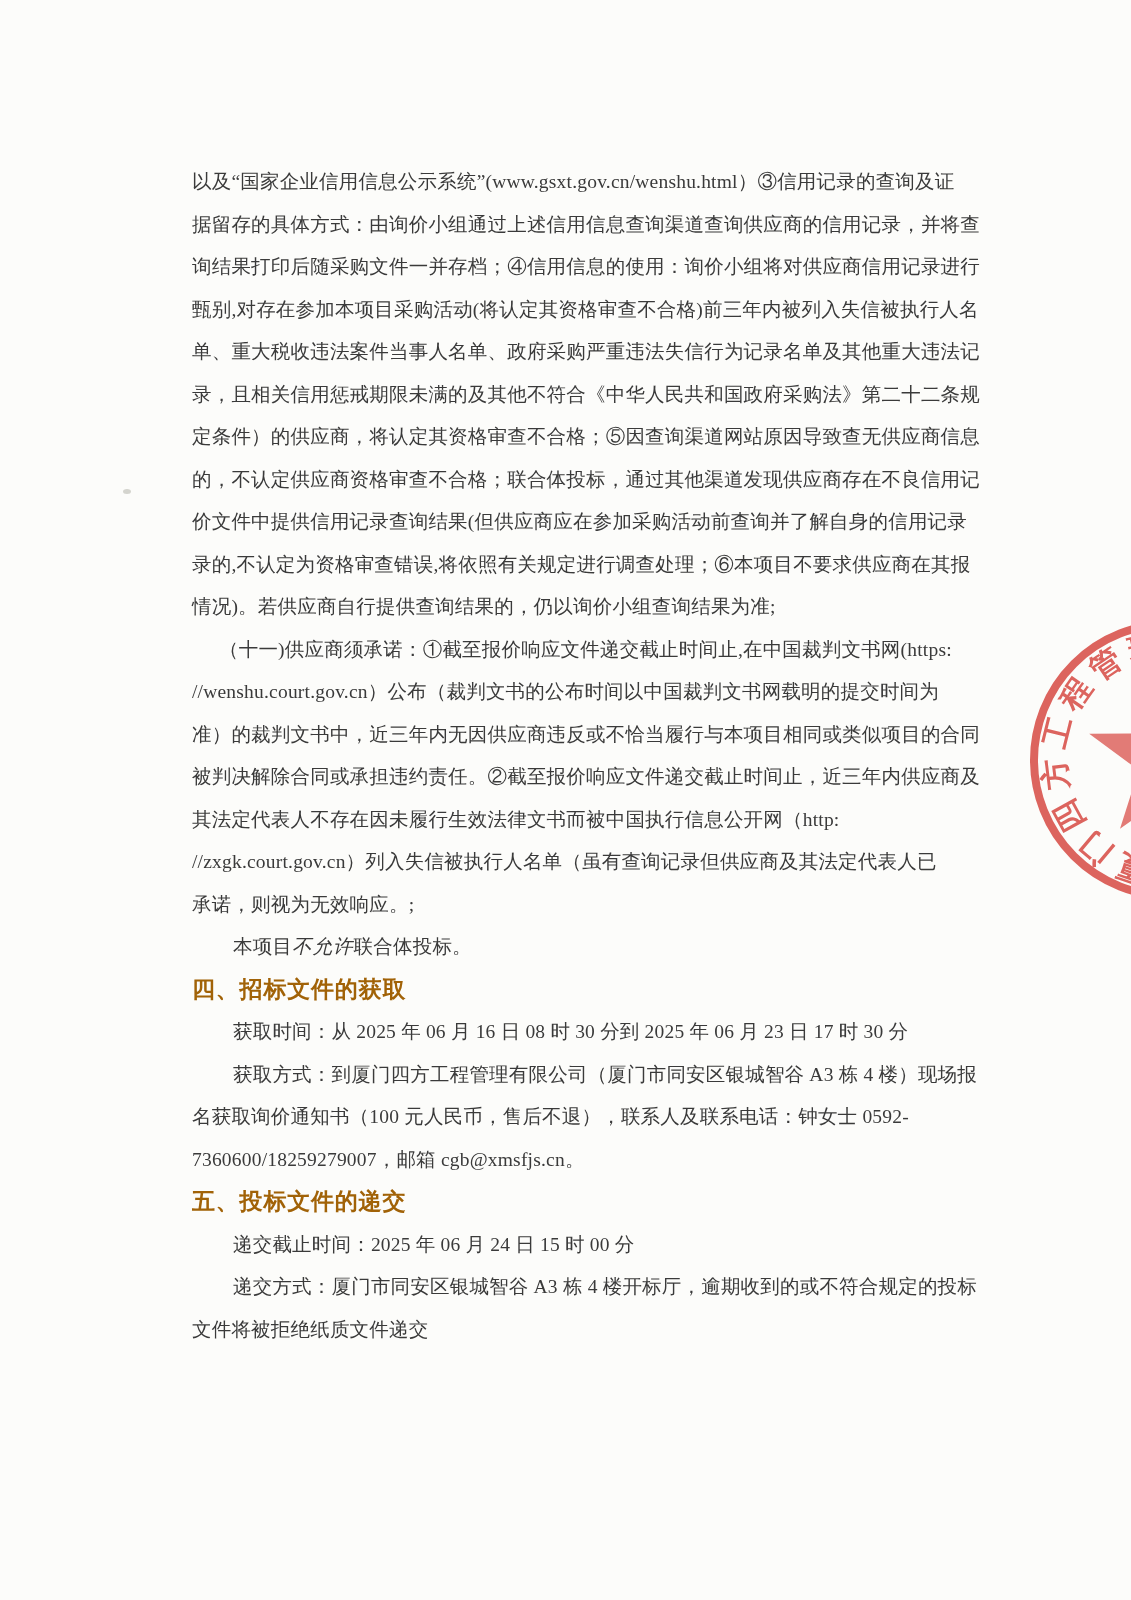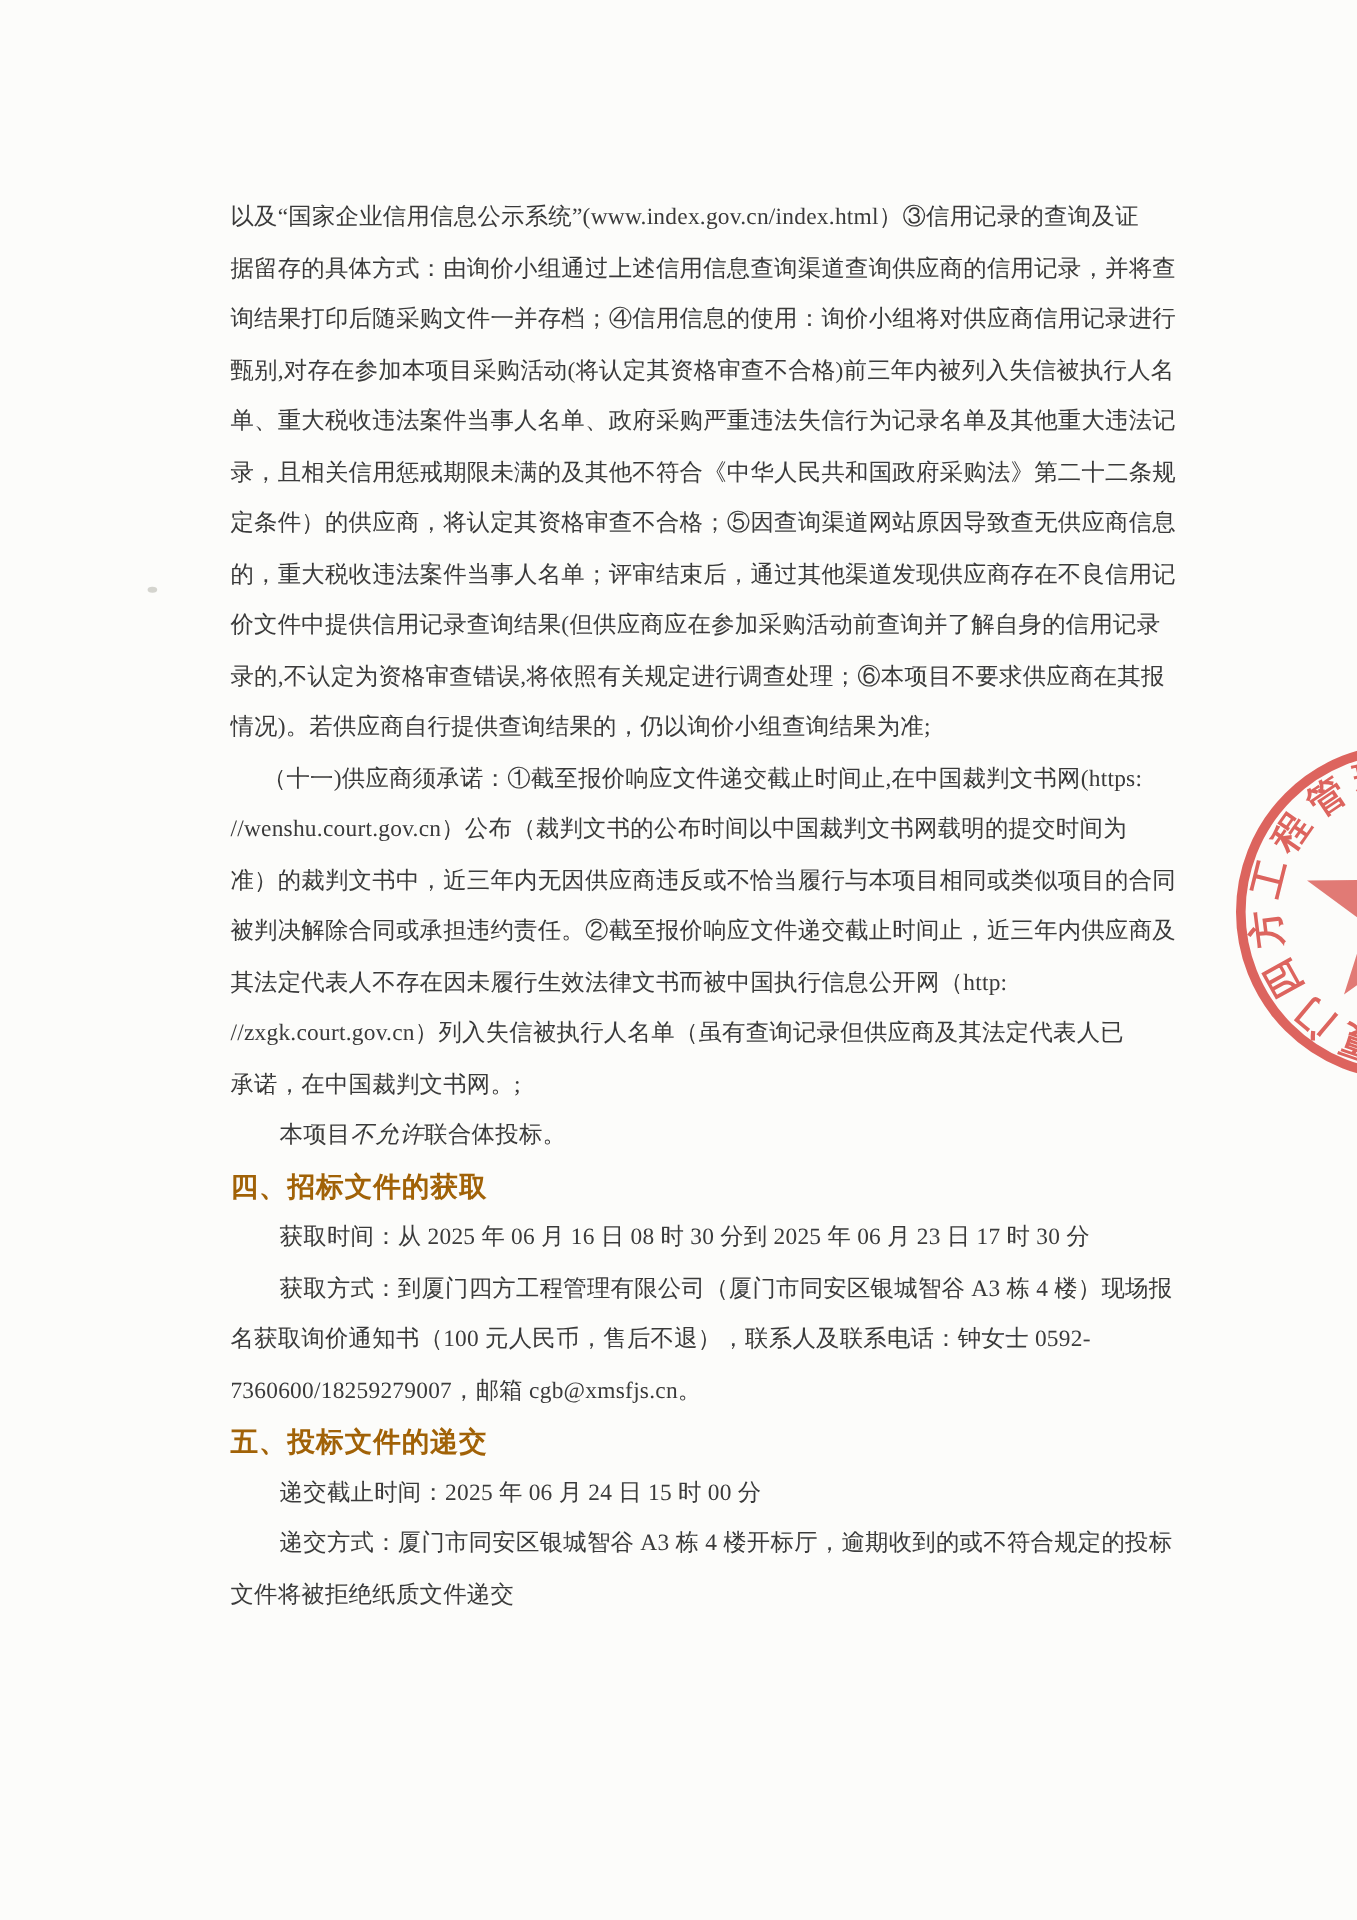--- a/index.html
+++ b/index.html
@@ -56,39 +56,39 @@
     opacity:.8;
   }
 </style>
 </head>
 <body>
 
 <div class="page">
 
   <main class="doc">
 
-    <div class="ln">以及“国家企业信用信息公示系统”(www.index.gov.cn/index.html）③信用记录的查询及证</div>
+    <div class="ln">以及“国家企业信用信息公示系统”(www.gsxt.gov.cn/wenshu.html）③信用记录的查询及证</div>
     <div class="ln">据留存的具体方式：由询价小组通过上述信用信息查询渠道查询供应商的信用记录，并将查</div>
     <div class="ln">询结果打印后随采购文件一并存档；④信用信息的使用：询价小组将对供应商信用记录进行</div>
     <div class="ln">甄别,对存在参加本项目采购活动(将认定其资格审查不合格)前三年内被列入失信被执行人名</div>
     <div class="ln">单、重大税收违法案件当事人名单、政府采购严重违法失信行为记录名单及其他重大违法记</div>
     <div class="ln">录，且相关信用惩戒期限未满的及其他不符合《中华人民共和国政府采购法》第二十二条规</div>
     <div class="ln">定条件）的供应商，将认定其资格审查不合格；⑤因查询渠道网站原因导致查无供应商信息</div>
-    <div class="ln">的，重大税收违法案件当事人名单；评审结束后，通过其他渠道发现供应商存在不良信用记</div>
+    <div class="ln">的，不认定供应商资格审查不合格；联合体投标，通过其他渠道发现供应商存在不良信用记</div>
     <div class="ln">价文件中提供信用记录查询结果(但供应商应在参加采购活动前查询并了解自身的信用记录</div>
     <div class="ln">录的,不认定为资格审查错误,将依照有关规定进行调查处理；⑥本项目不要求供应商在其报</div>
     <div class="ln">情况)。若供应商自行提供查询结果的，仍以询价小组查询结果为准;</div>
 
     <div class="ln ind-sm">（十一)供应商须承诺：①截至报价响应文件递交截止时间止,在中国裁判文书网(https:</div>
     <div class="ln">//wenshu.court.gov.cn）公布（裁判文书的公布时间以中国裁判文书网载明的提交时间为</div>
     <div class="ln">准）的裁判文书中，近三年内无因供应商违反或不恰当履行与本项目相同或类似项目的合同</div>
     <div class="ln">被判决解除合同或承担违约责任。②截至报价响应文件递交截止时间止，近三年内供应商及</div>
     <div class="ln">其法定代表人不存在因未履行生效法律文书而被中国执行信息公开网（http:</div>
     <div class="ln">//zxgk.court.gov.cn）列入失信被执行人名单（虽有查询记录但供应商及其法定代表人已</div>
-    <div class="ln">承诺，在中国裁判文书网。;</div>
+    <div class="ln">承诺，则视为无效响应。;</div>
 
     <div class="ln ind">
       <span>本项目</span><em>不允许</em><span>联合体投标。</span>
     </div>
 
     <h2 class="ln heading">四、招标文件的获取</h2>
     <div class="ln ind">获取时间：从 2025 年 06 月 16 日  08 时 30 分到 2025 年 06 月 23 日  17 时 30 分</div>
     <div class="ln ind">获取方式：到厦门四方工程管理有限公司（厦门市同安区银城智谷 A3 栋 4 楼）现场报</div>
     <div class="ln">名获取询价通知书（100 元人民币，售后不退），联系人及联系电话：钟女士 0592-</div>
     <div class="ln">7360600/18259279007，邮箱 cgb@xmsfjs.cn。</div>

